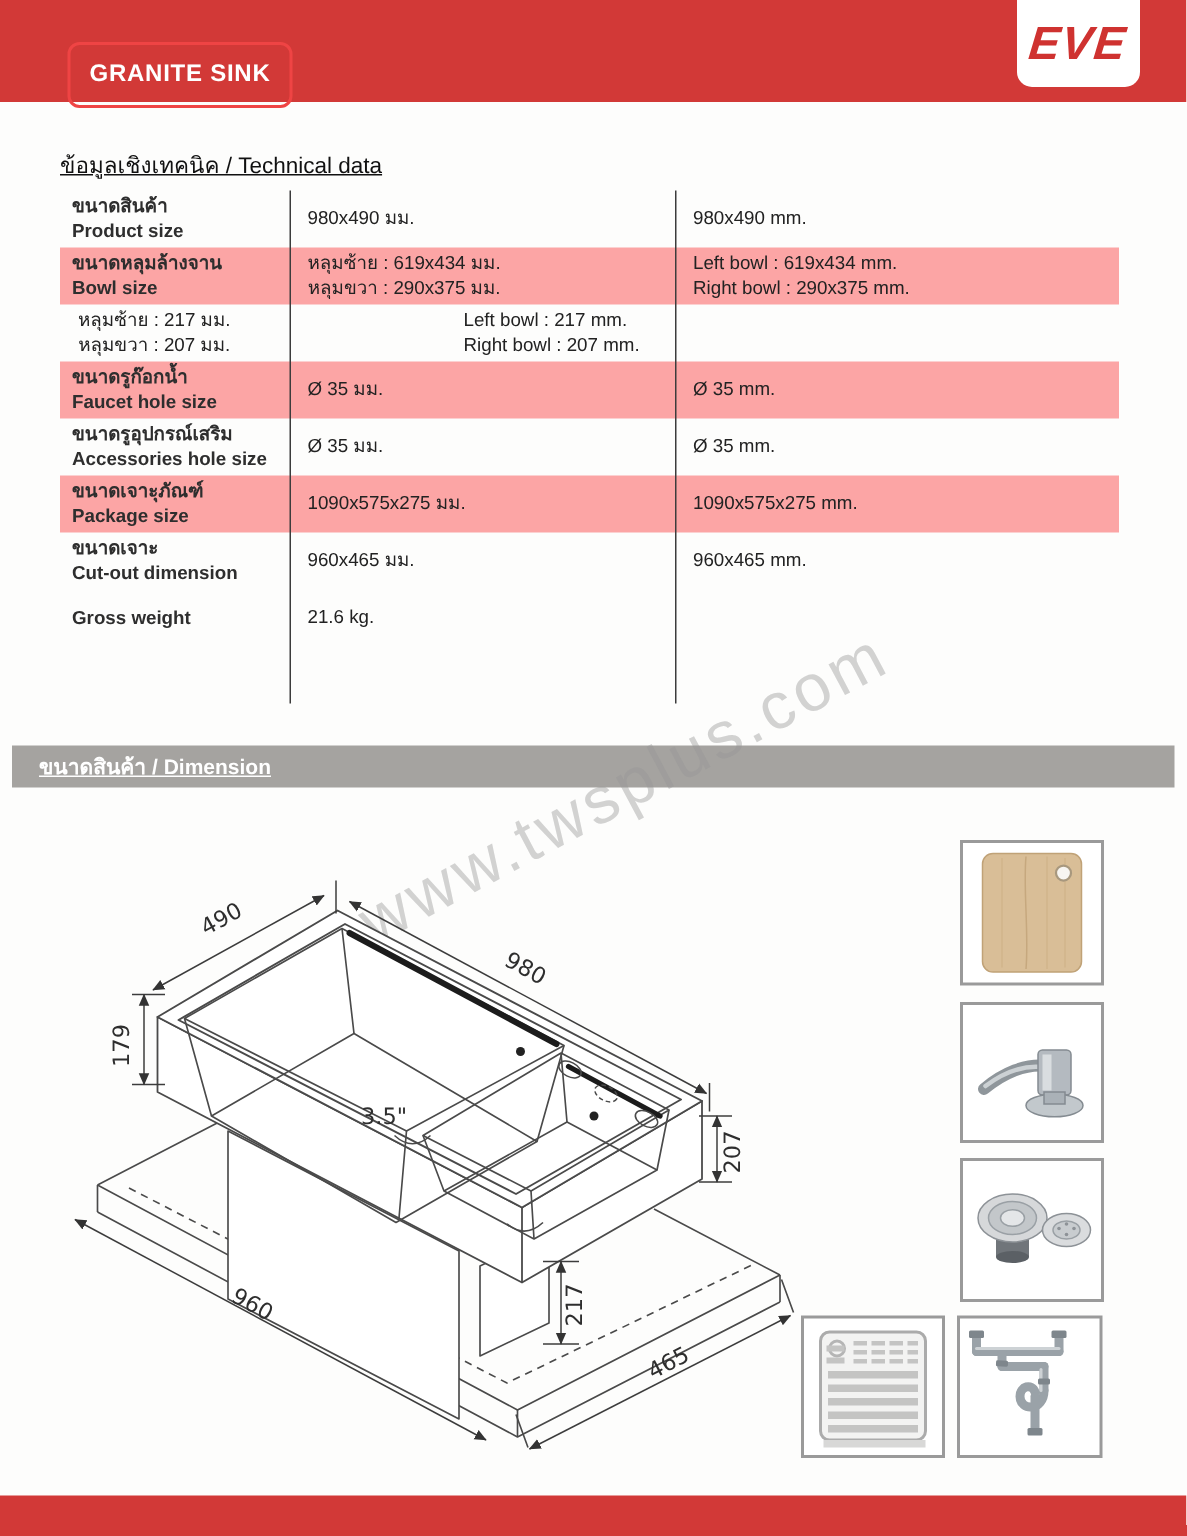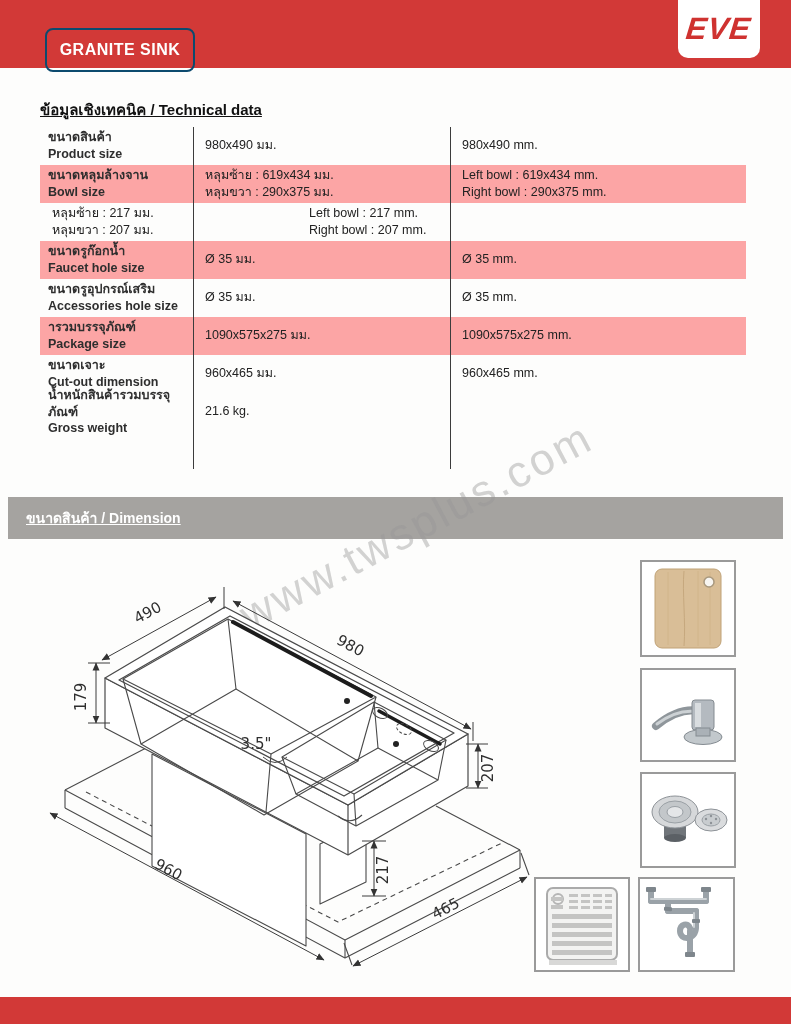--- a/index.html
+++ b/index.html
@@ -2,45 +2,45 @@
 <html><head>
 <meta charset="utf-8">
 <style>
   html,body{margin:0;padding:0;}
   body{width:791px;height:1024px;position:relative;overflow:hidden;
        background:#fdfdfc;font-family:"Liberation Sans","DejaVu Sans",sans-serif;color:#222;}
   .abs{position:absolute;}
 
   
   .topbar{left:0;top:0;width:791px;height:68px;background:#d23937;}
-  .product-box{left:45px;top:28px;width:146px;height:40px;border:2px solid #0c4a6e;
+  .product-box{left:45px;top:28px;width:146px;height:40px;border:2px solid #ef4444;
       border-radius:8px;display:flex;align-items:center;justify-content:center;}
   .product-box span{color:#fff;font-weight:bold;font-size:16px;letter-spacing:.5px;}
   .logo-box{left:678px;top:0;width:82px;height:58px;background:#ffffff;
       border-radius:0 0 10px 10px;display:flex;align-items:center;justify-content:center;}
   .logo-box span{color:#cf3230;font-weight:bold;font-style:italic;font-size:31px;
       letter-spacing:1px;transform:skewX(-6deg);}
 
   
-  .tech-title{left:40px;top:98px;font-size:15px;font-weight:bold;color:#111;
+  .tech-title{left:40px;top:98px;font-size:15px;font-weight:normal;color:#111;
       text-decoration:underline;}
   .tech-table{left:40px;top:127px;width:706px;}
   .trow{display:flex;height:38px;align-items:stretch;}
   .trow.stripe{background:#fca5a5;}
   .c-label{width:153px;display:flex;flex-direction:column;justify-content:center;
       padding-left:8px;box-sizing:border-box;font-size:12.5px;font-weight:bold;
       color:#2e2e2e;line-height:1.35;}
   .c-th{width:257px;box-sizing:border-box;padding-left:12px;display:flex;align-items:center;
-      font-size:12.5px;color:#222;white-space:pre-line;line-height:1.4;}
+      font-size:12.5px;color:#222;white-space:pre-line;line-height:1.4;text-align:center;}
   .c-en{width:296px;box-sizing:border-box;padding-left:12px;display:flex;align-items:center;
       font-size:12.5px;color:#222;white-space:pre-line;line-height:1.4;}
   .vline{position:absolute;top:0;width:1px;height:342px;background:#3c3c3c;}
 
   
-  .dim-bar{left:8px;top:497px;width:775px;height:42px;background:#a5a3a0;
+  .dim-bar{left:8px;top:497px;width:775px;height:28px;background:#a5a3a0;
       display:flex;align-items:center;text-align:center;}
   .dim-bar span{color:#ffffff;font-weight:bold;font-size:14px;margin-left:18px;
       text-decoration:underline;}
 
   .watermark{left:416px;top:526px;transform:translate(-50%,-50%) rotate(-28deg);
       font-size:44px;color:rgba(150,150,150,.42);letter-spacing:3px;white-space:nowrap;}
 
   
   .acc{border:2px solid #9a9a9a;background:#fff;box-sizing:border-box;}
   .footer{left:0;top:997px;width:791px;height:27px;background:#d23937;}
@@ -94,37 +94,36 @@
   <div class="trow">
     <div class="c-label">
         <span>ขนาดรูอุปกรณ์เสริม</span>
         <span>Accessories hole size</span>
       </div>
     <div class="c-th">Ø 35 มม.</div>
     <div class="c-en">Ø 35 mm.</div>
   </div>
   <div class="trow stripe">
     <div class="c-label">
-        <span>ารวมบรรจุภัณฑ์</span>
+        <span>ขนาดเจาะุภัณฑ์</span>
         <span>Package size</span>
       </div>
     <div class="c-th">1090x575x275 มม.</div>
     <div class="c-en">1090x575x275 mm.</div>
   </div>
   <div class="trow">
     <div class="c-label">
         <span>ขนาดเจาะ</span>
         <span>Cut-out dimension</span>
       </div>
     <div class="c-th">960x465 มม.</div>
     <div class="c-en">960x465 mm.</div>
   </div>
   <div class="trow">
     <div class="c-label">
-        <span>น้ำหนักสินค้ารวมบรรจุภัณฑ์</span>
         <span>Gross weight</span>
       </div>
     <div class="c-en">21.6 kg.</div>
   </div>
   <div class="vline" style="left:153px;"></div>
   <div class="vline" style="left:410px;"></div>
 </div>
 
 <div class="abs dim-bar">
   <span>ขนาดสินค้า / Dimension</span>

